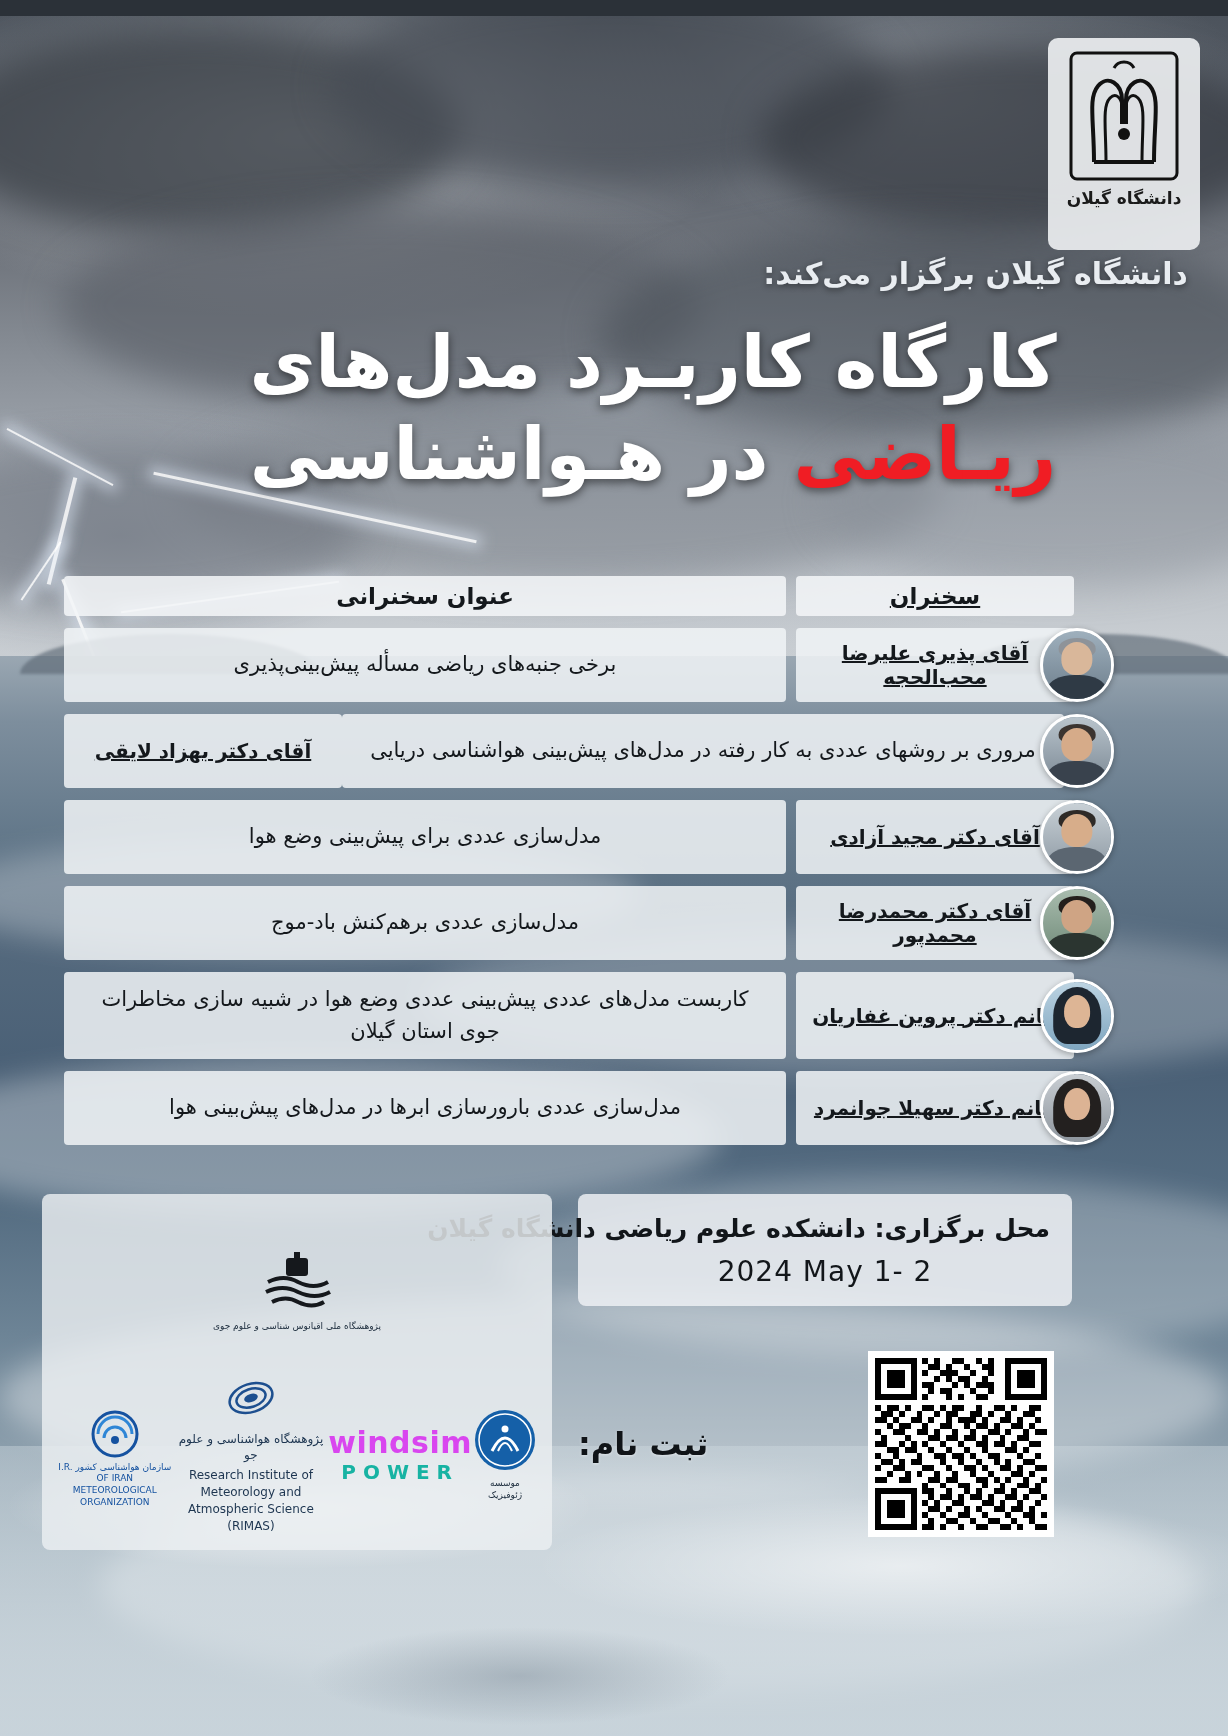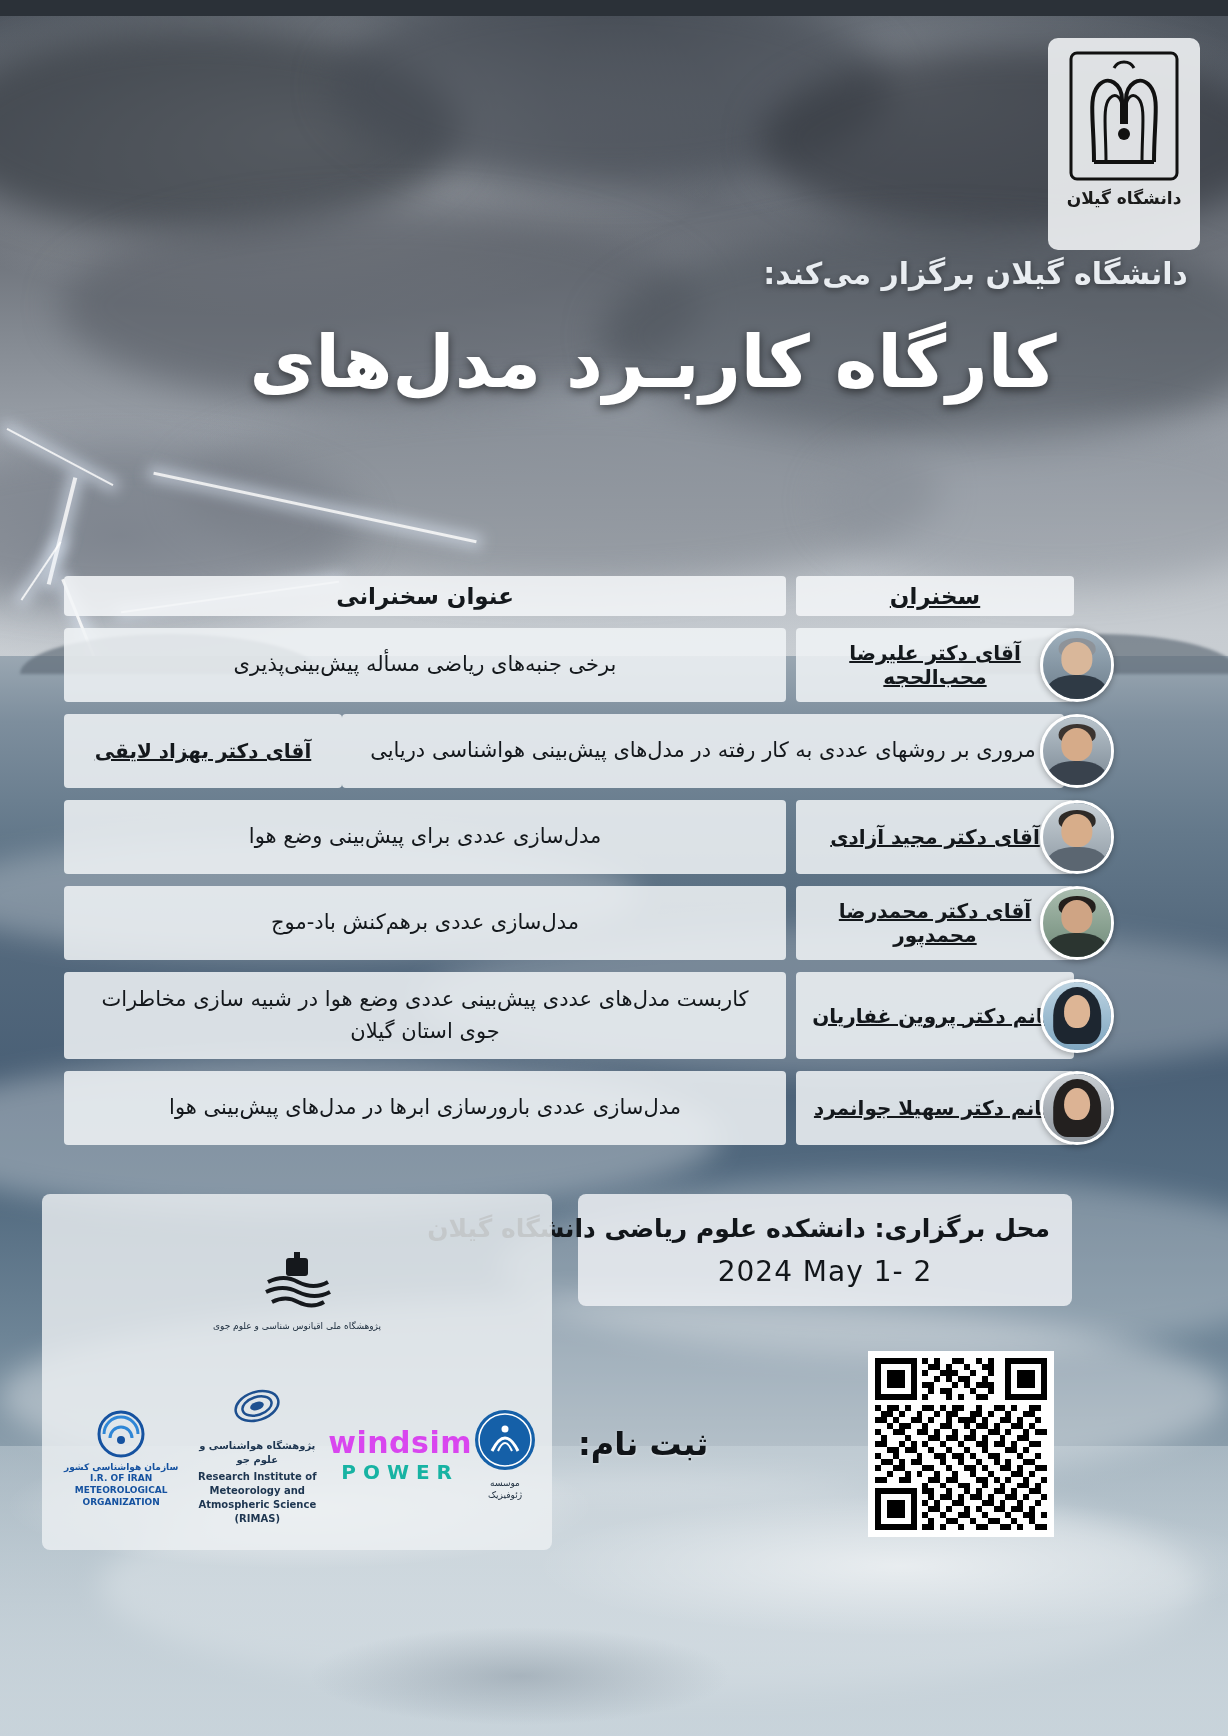--- a/index.html
+++ b/index.html
@@ -266,22 +266,22 @@
     background: rgba(236,239,242,0.82);
     border-radius: 8px;
     padding: 14px;
   }
   .sp-top { height: 168px; display: flex; align-items: center; justify-content: center; }
   .sp-bottom { height: 156px; display: flex; align-items: center; justify-content: space-around; }
   .sp-item { display: flex; flex-direction: column; align-items: center; justify-content: center; text-align: center; }
   .sp-cap { font-size: 9px; color: #203040; margin-top: 4px; line-height: 1.35; }
   .windsim-word { font-size: 30px; font-weight: bold; color: #d946ef; letter-spacing: 0.5px; }
   .windsim-power { font-size: 20px; font-weight: bold; color: #17b3a3; letter-spacing: 7px; }
-  .rimas-cap { font-size: 10px; color: #1d3550; line-height: 1.4; margin-top: 3px; font-weight: bold; }
-  .imo-txt { font-size: 9px; color: #1552a0; font-weight: bold; line-height: 1.3; text-align: center; }
+  .rimas-cap { font-size: 12px; color: #1d3550; line-height: 1.4; margin-top: 3px; }
+  .imo-txt { font-size: 9px; color: #1552a0; font-weight: normal; line-height: 1.3; text-align: center; }
 </style>
 </head>
 <body>
 
 <div class="poster">
 
   <div class="bg-sky">
     <div class="cloud c1"></div>
       <div class="cloud c2"></div>
       <div class="cloud c3"></div>
@@ -323,31 +323,35 @@
       <path d="M26 112 L86 112" stroke="#111" stroke-width="4"></path>
       <path d="M46 18 C50 10 62 10 66 18" fill="none" stroke="#111" stroke-width="3"></path>
     </svg>
     <div class="logo-caption">دانشگاه گیلان</div>
   </div>
 
   <div class="kicker">دانشگاه گیلان برگزار می‌کند:</div>
 
   <div class="title-wrap">
     <div class="title-l1">کارگاه کاربـرد مدل‌های</div>
+    <div class="title-l2">
+      <span class="hl">ریـاضی</span>
+      <span>در هـواشناسی</span>
+    </div>
   </div>
 
   <div class="tbl">
 
     <div class="row head">
       <div class="cell cell-speaker">سخنران</div>
       <div class="cell cell-topic">عنوان سخنرانی</div>
     </div>
 
     <div class="row body">
-      <div class="cell cell-speaker">آقای دکتر علیرضا محب‌الحجه</div>
+      <div class="cell cell-speaker">آقای پذیری علیرضا محب‌الحجه</div>
       <div class="cell cell-topic">برخی جنبه‌های ریاضی مسأله پیش‌بینی‌پذیری</div>
       <div class="avatar">
         <div class="face">
           <div class="bgp" style="background:linear-gradient(180deg,#9fb0bd,#6d7e8c)"></div>
           <div class="hair-s" style="background:#8e9399"></div>
           <div class="head-s" style="background:#d9b79a"></div>
           <div class="body-s" style="background:#2f3a45"></div>
         </div>
       </div>
     </div>

